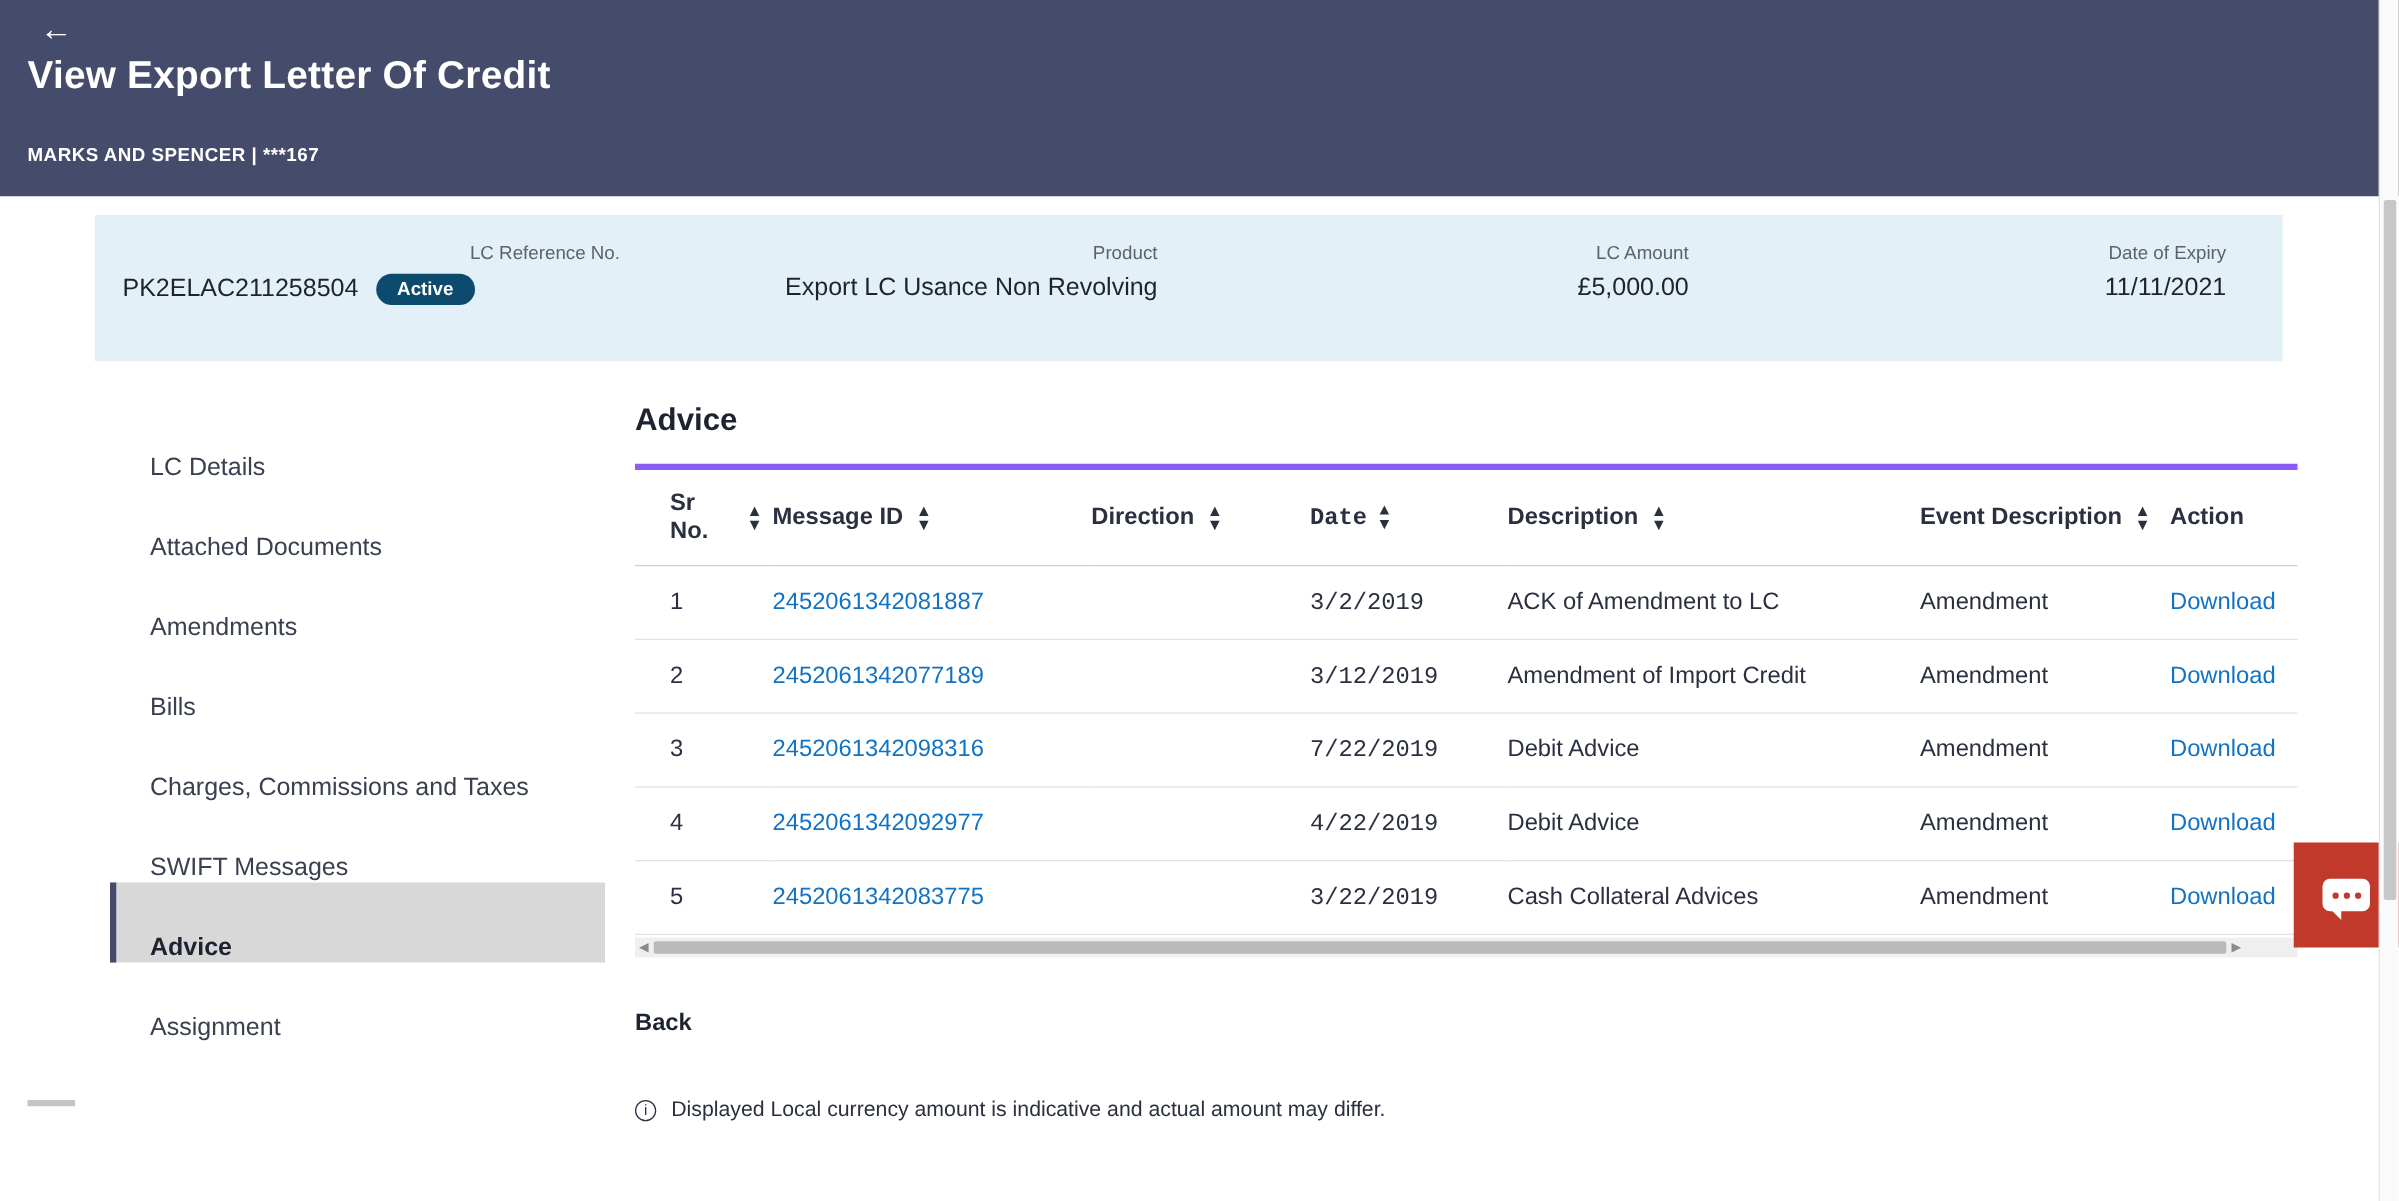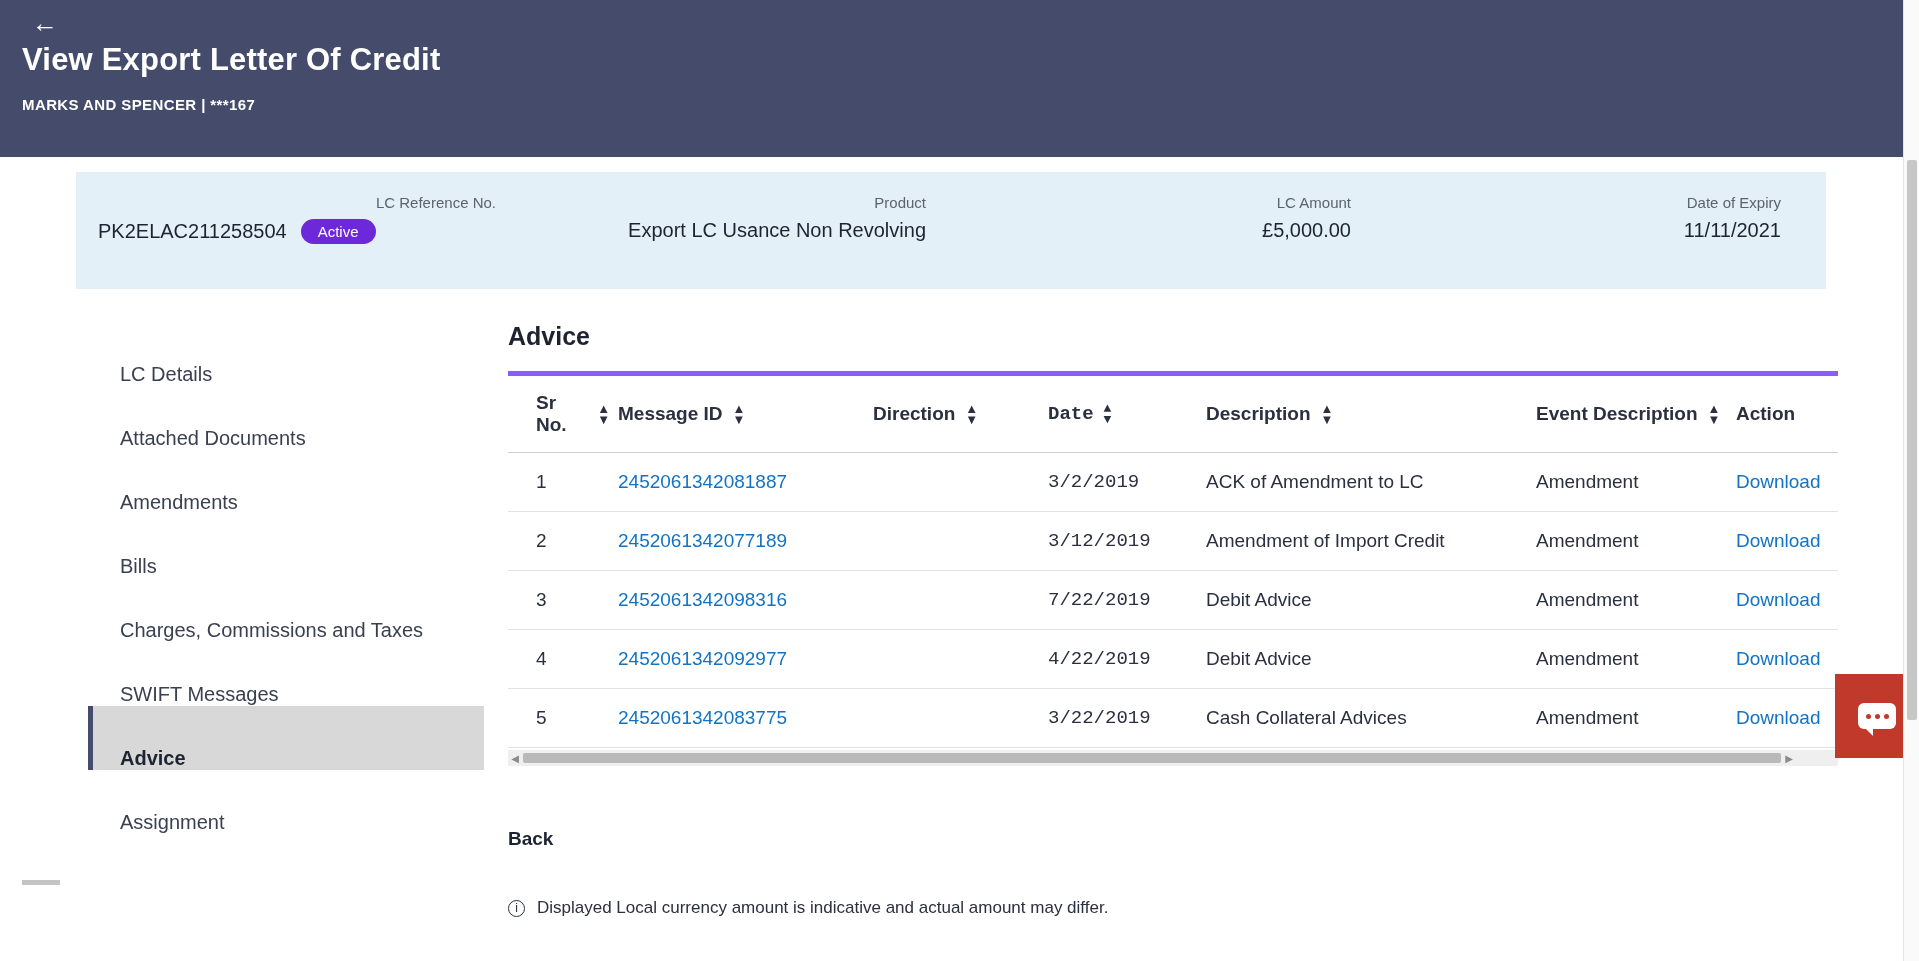--- a/index.html
+++ b/index.html
@@ -40,21 +40,21 @@
     left: 22px;
     top: 42px;
     color: #ffffff;
     font-size: 31px;
     font-weight: bold;
     letter-spacing: 0.2px;
   }
   .header-sub {
     position: absolute;
     left: 22px;
-    top: 96px;
+    top: 116px;
     color: #ffffff;
     font-size: 15px;
     font-weight: bold;
     letter-spacing: 0.4px;
   }
 
   
   .summary {
     position: absolute;
     left: 76px;
@@ -80,26 +80,27 @@
     font-size: 20px;
     color: #1d2330;
   }
   .sum-row1 {
     display: flex;
     align-items: center;
     gap: 14px;
   }
   .badge {
     display: inline-block;
-    background: #6d28d9;
+    background: #0c4a6e;
     color: #ffffff;
     border-radius: 16px;
     padding: 5px 17px;
     font-size: 15px;
     line-height: 1;
+    font-weight: bold;
   }
 
   
   .sidebar {
     position: absolute;
     left: 88px;
     top: 322px;
     width: 396px;
   }
   .side-item {
@@ -201,21 +202,21 @@
   .hscroll .thumb {
     height: 10px;
     background: #b9b9b9;
     border-radius: 2px;
     width: 1258px;
     margin: 0 1px;
   }
 
   
   .back-btn {
-    margin-top: 62px;
+    margin-top: 42px;
     font-size: 19px;
     font-weight: bold;
     color: #1d2330;
     cursor: pointer;
     display: inline-block;
   }
   .note {
     margin-top: 48px;
     display: flex;
     align-items: center;

